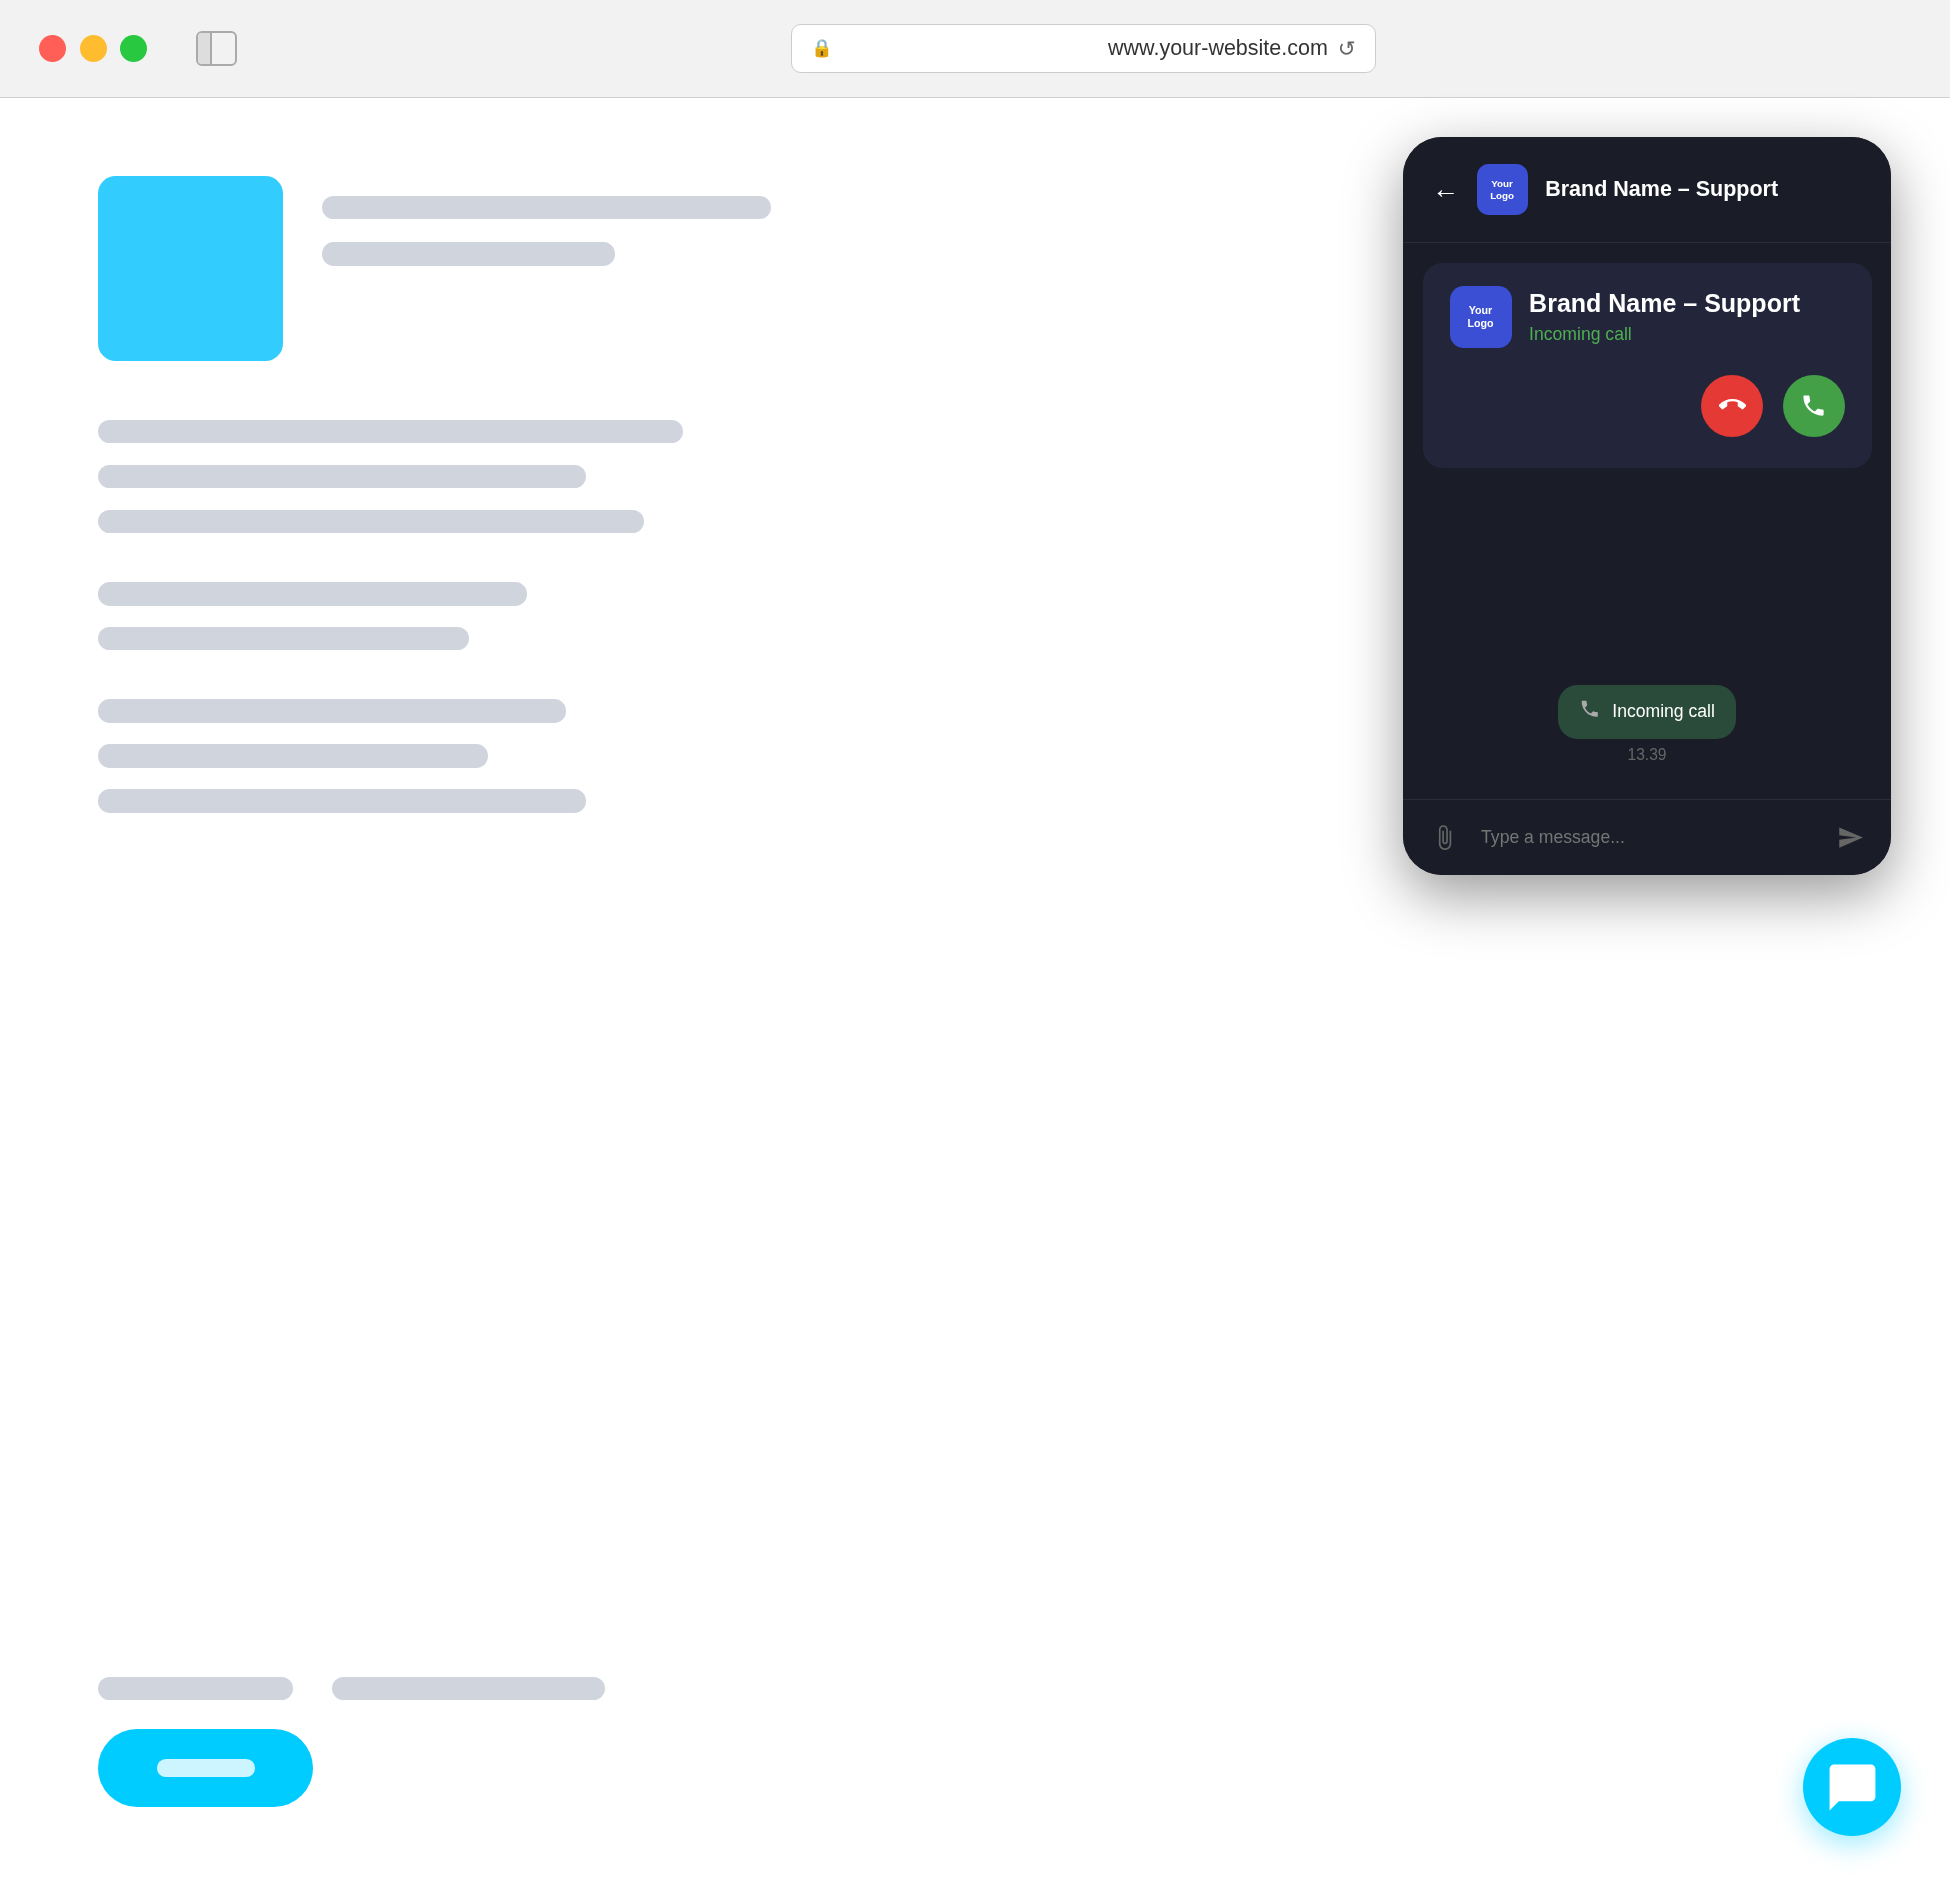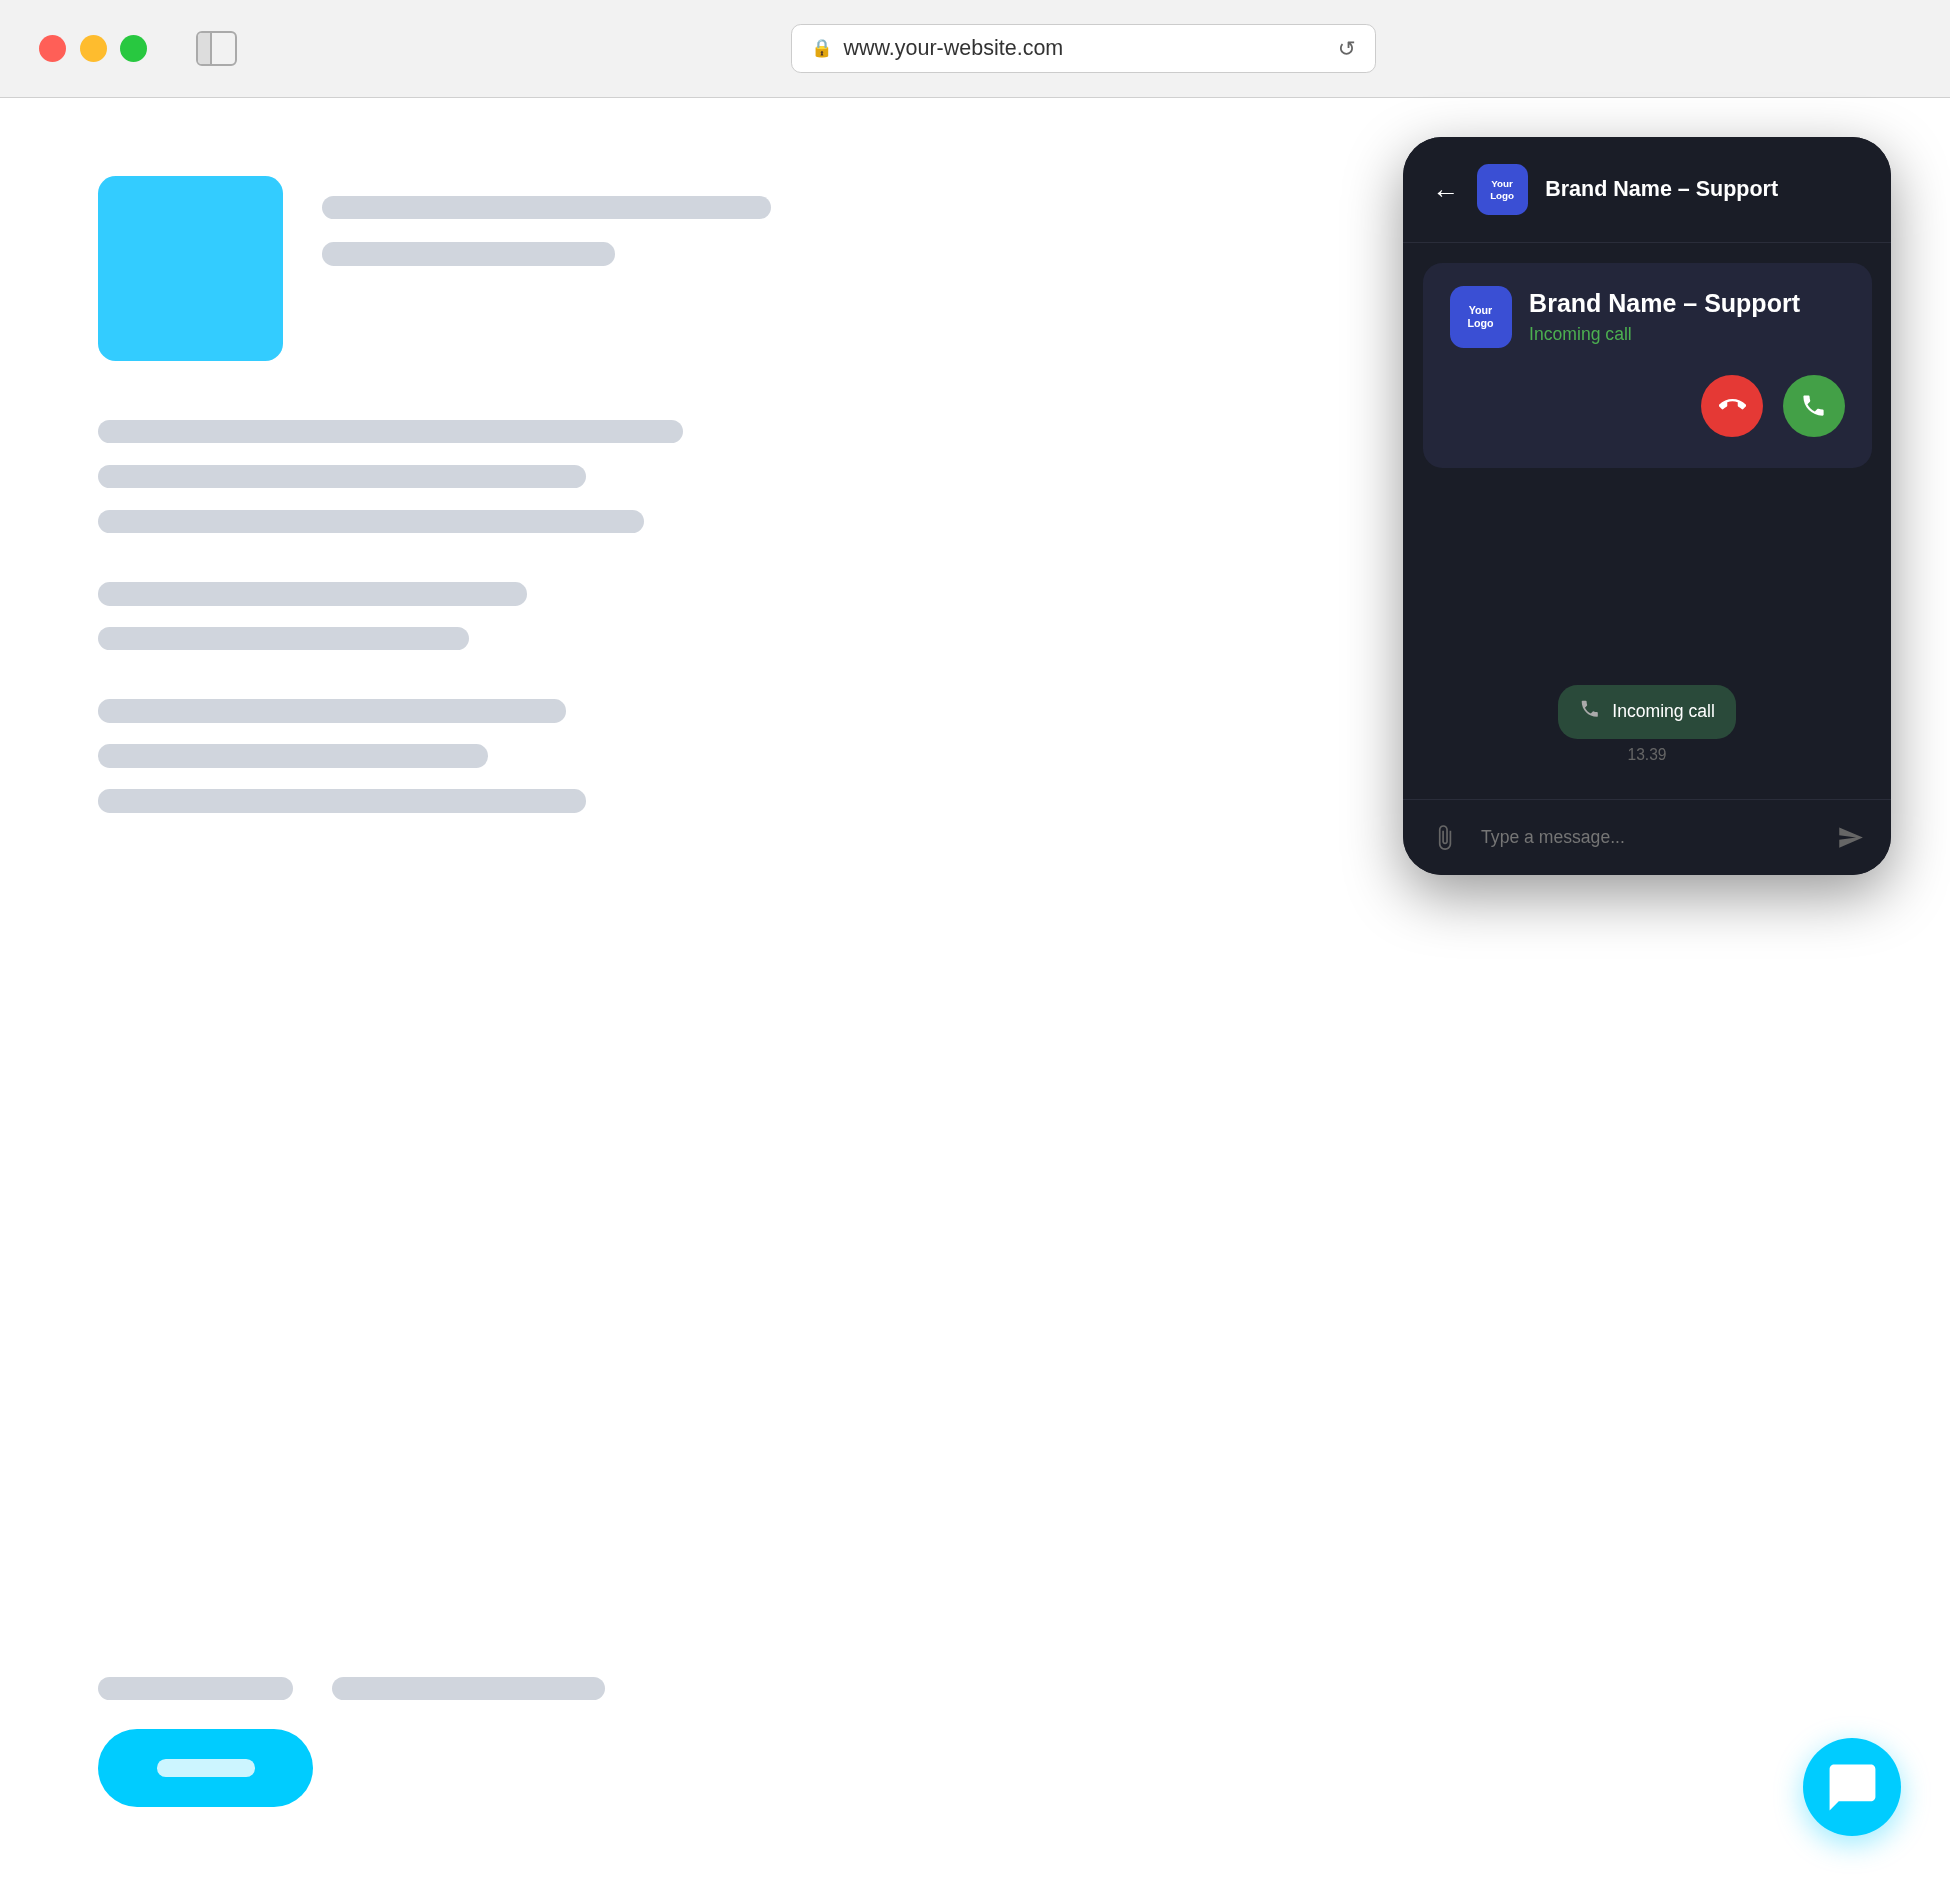--- a/index.html
+++ b/index.html
@@ -77,21 +77,21 @@
 
     .lock-icon {
       color: #666;
       font-size: 17.6px;
     }
 
     .address-text {
       font-size: 21.5px;
       color: #333;
       flex: 1;
-      text-align: left;
+      text-align: right;
     }
 
     .refresh-icon {
       color: #666;
       font-size: 21.5px;
       cursor: pointer;
     }
 
     
     .main-content {

